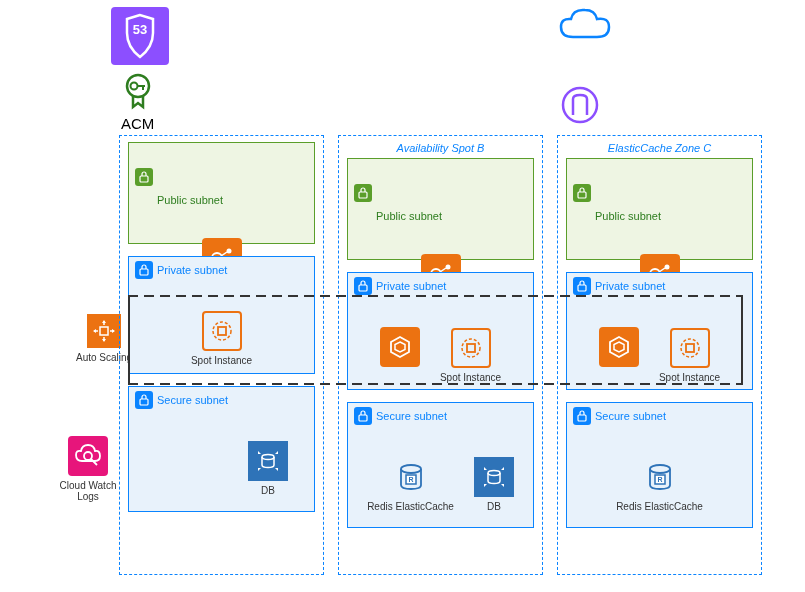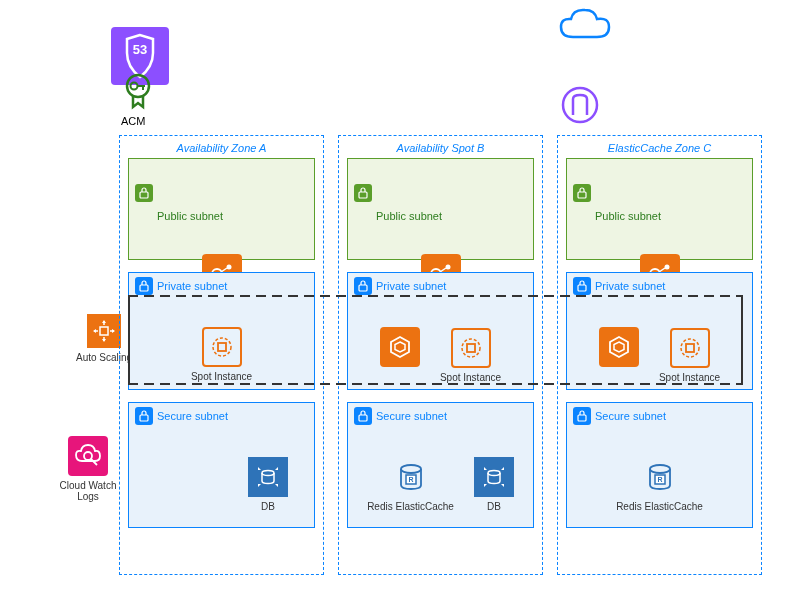--- a/index.html
+++ b/index.html
@@ -1,20 +1,20 @@
 <!DOCTYPE html>
 <html><head>
 <meta charset="utf-8">
 <style>
   * { box-sizing: border-box; margin: 0; padding: 0; }
   body { font-family: Arial, sans-serif; font-size: 11px; background: #fff; width: 805px; height: 592px; position: relative; }
   
-  .route53-icon { position: absolute; left: 111px; top: 7px; width: 46px; height: 58px; margin-top: 20px; }
+  .route53-icon { position: absolute; left: 111px; top: 7px; width: 46px; height: 58px; }
   .acm-icon { position: absolute; left: 118px; top: 72px; width: 40px; height: 40px; }
-  .acm-label { position: absolute; left: 121px; top: 115px; font-size: 11px; }
+  .acm-label { position: absolute; left: 121px; top: 115px; font-size: 15px; }
   
   .cloud-icon { position: absolute; left: 555px; top: 5px; width: 60px; height: 40px; }
   .gateway-icon { position: absolute; left: 560px; top: 85px; width: 40px; height: 40px; }
   
   .zone { position: absolute; top: 135px; width: 205px; height: 440px; border: 1.5px dashed #0a84ff; padding: 6px 8px; }
   .zone-a { left: 119px; }
   .zone-b { left: 338px; }
   .zone-c { left: 557px; }
   .zone-title { text-align: center; color: #0a84ff; font-style: italic; font-size: 11px; margin-bottom: 4px; }
   
@@ -120,21 +120,20 @@
       <circle cx="15" cy="15" r="4" fill="none" stroke="#fff" stroke-width="1.8"></circle>
       <line x1="18" y1="18" x2="24" y2="24" stroke="#fff" stroke-width="1.8"></line>
     </svg>
   </div>
   <div class="item-label" style="white-space: normal;">Cloud Watch Logs</div>
 </div>
 
 <div class="autoscale-box" style="border-image: repeating-linear-gradient(90deg,#333 0 10px,transparent 10px 16px) 2;"></div>
 
 <div class="zone zone-a">
-  <div class="zone-title">Availability Zone A</div>
 
   <div class="subnet public">
     <div class="subnet-header">
       <div class="lock-badge">
           <svg width="12" height="12" viewBox="0 0 12 12">
             <rect x="2" y="5" width="8" height="6" rx="1" fill="none" stroke="#fff" stroke-width="1.2"></rect>
             <path d="M4 5 V3 a2 2 0 0 1 4 0 V5" fill="none" stroke="#fff" stroke-width="1.2"></path>
           </svg>
         </div>
       <span class="subnet-label">Public subnet</span>

